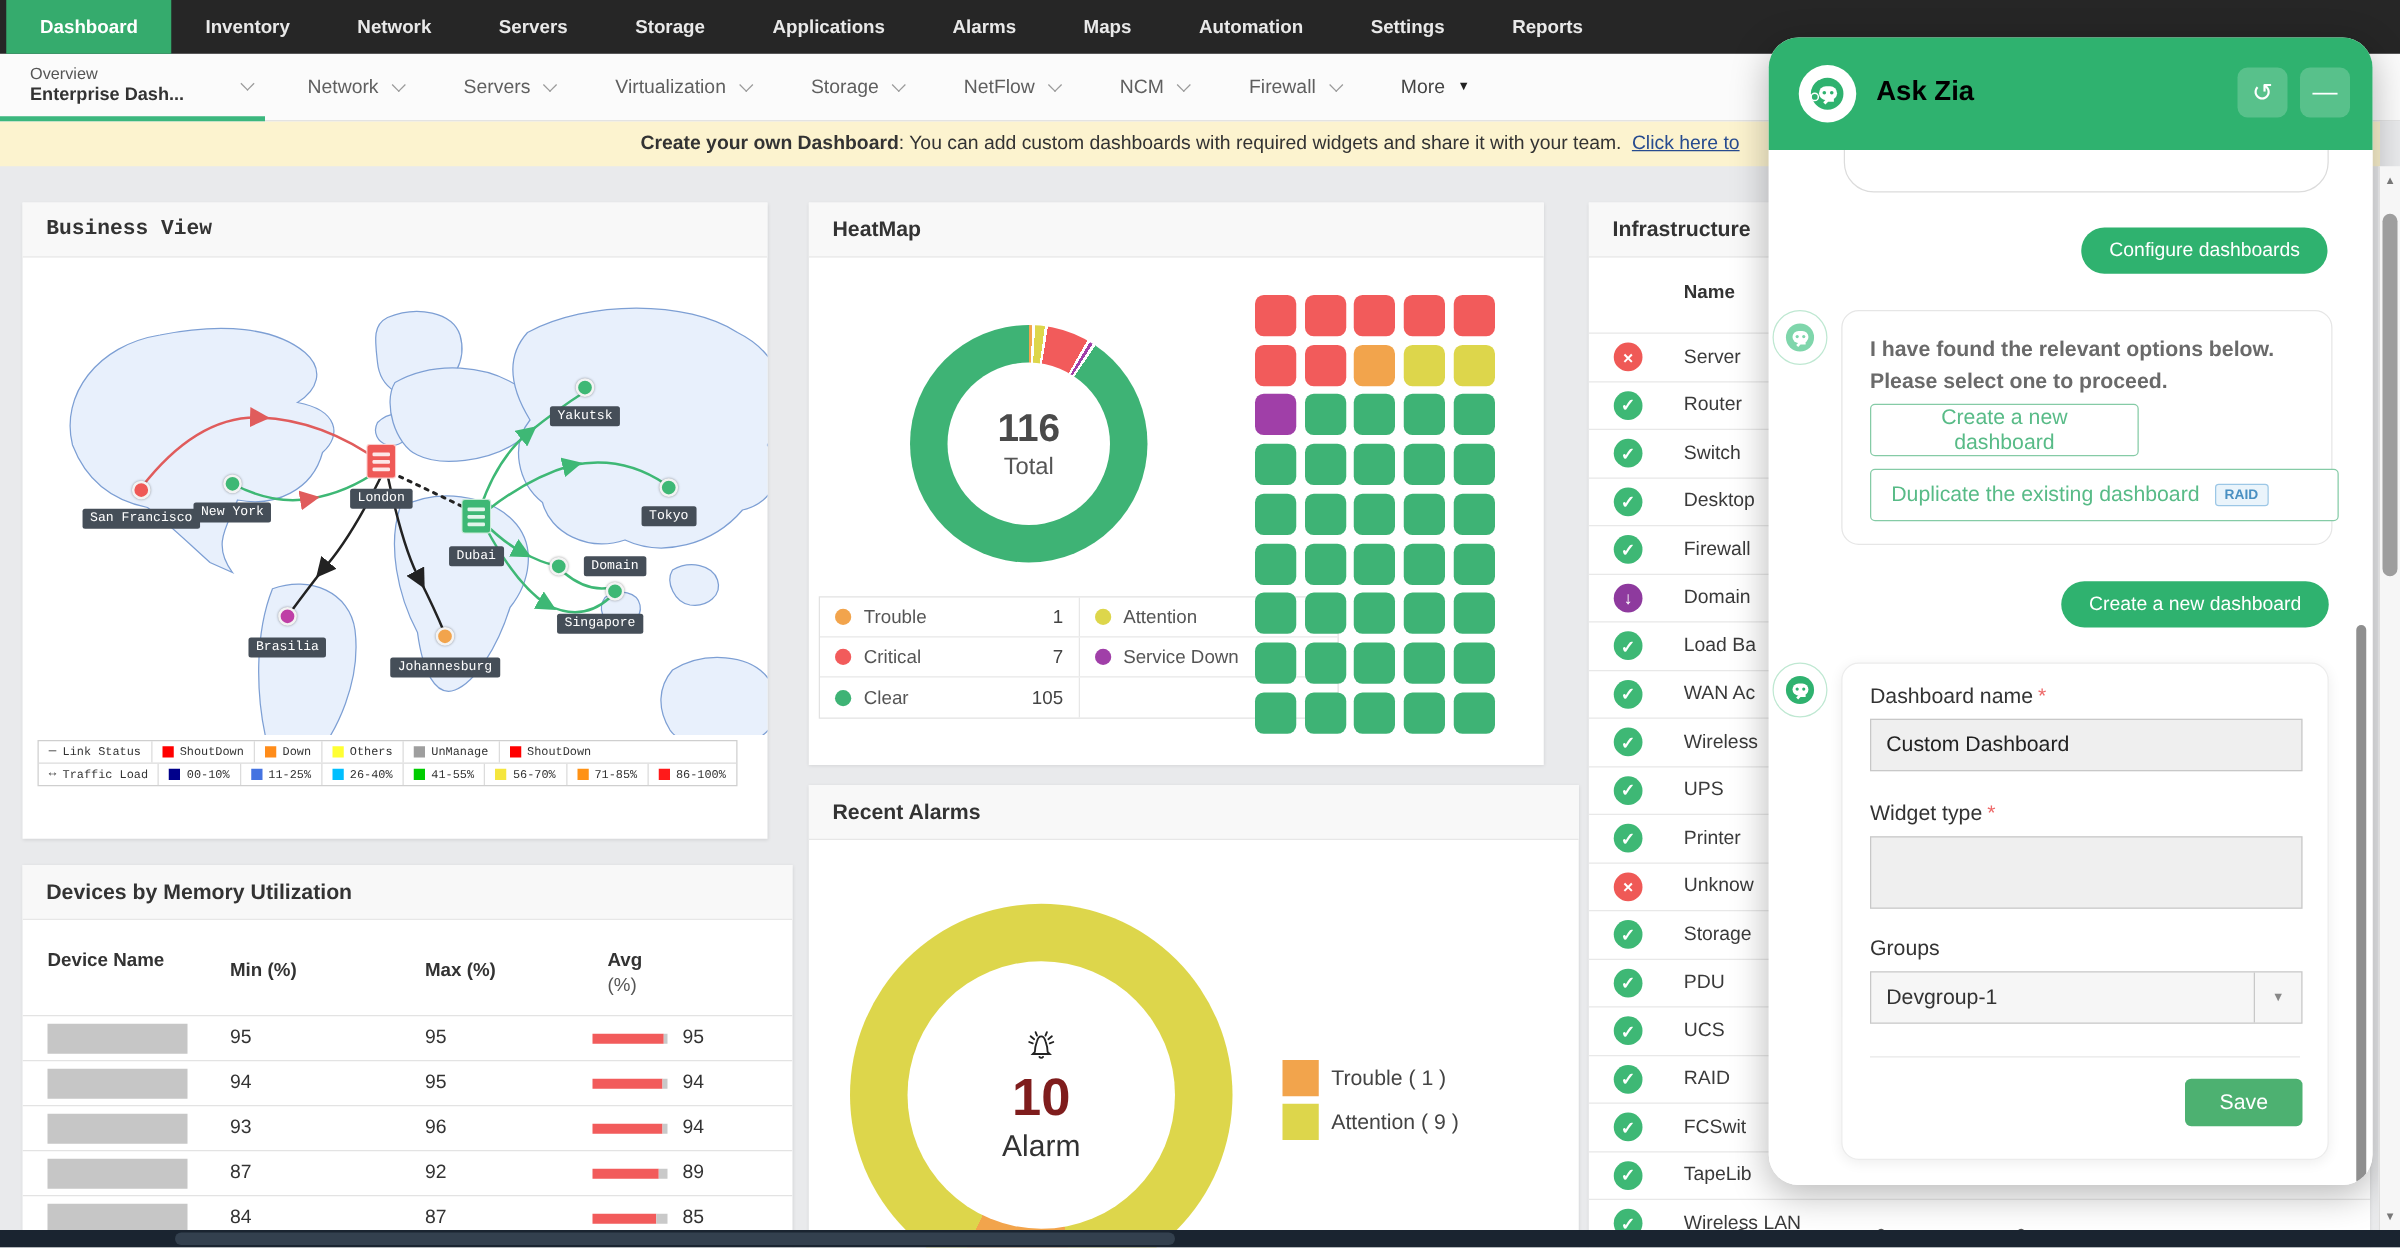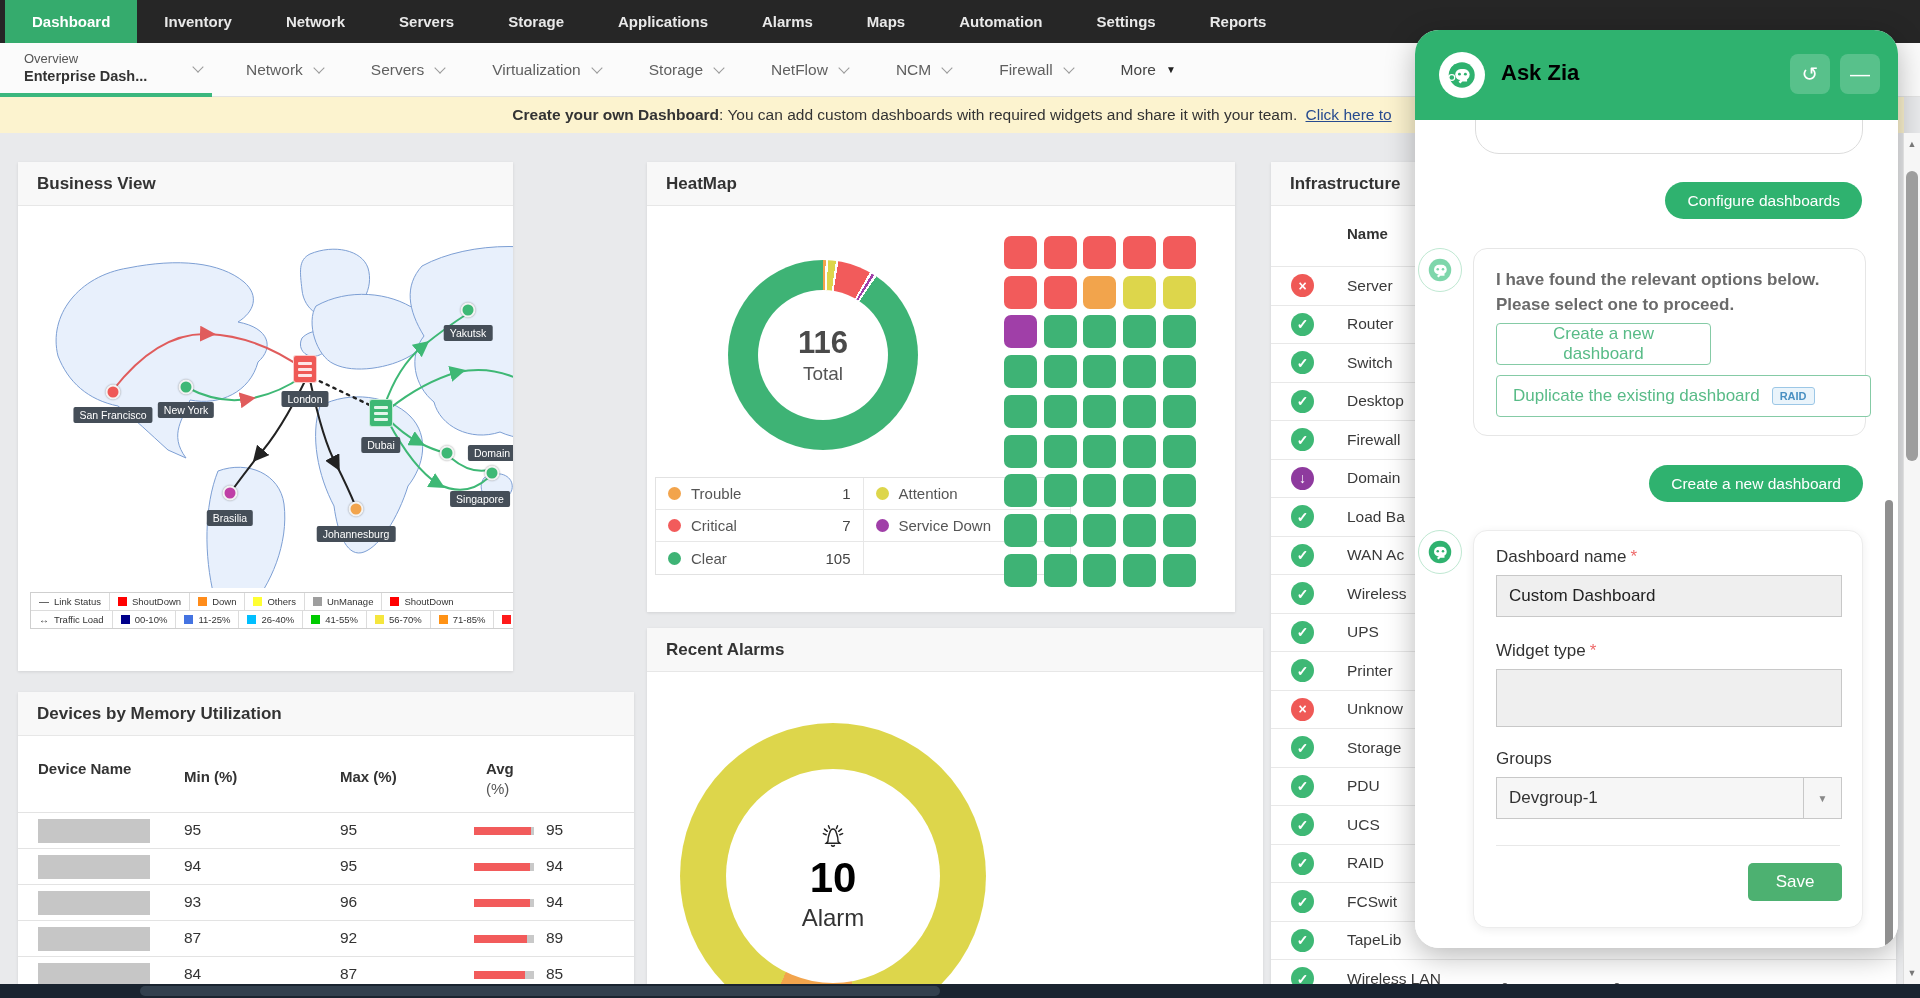--- a/index.html
+++ b/index.html
@@ -75,21 +75,21 @@
   .hm-dot { width:13px; height:13px; border-radius:50%; margin-right:10px; flex:none; }
   .hm-ltext { font-size:15px; color:#555; flex:1; }
   .hm-lval { font-size:15px; color:#444; }
   .hm-grid { position:absolute; left:357px; top:74px; width:200px; height:352px; }
   .hm-sq { position:absolute; width:33px; height:33px; border-radius:7px; cursor:pointer; }
   .hm-scroll { position:absolute; left:593px; top:78px; width:14px; height:332px; }
   .hm-scroll .arr { position:absolute; left:0; width:14px; font-size:10px; color:#6e6e6e; text-align:center; }
   .hm-thumb { position:absolute; left:3px; width:8px; border-radius:4px; background:#9a9a9a; cursor:pointer; }
 
   
-  .ra-center-val { font-size:42px; font-weight:700; color:#000000; }
+  .ra-center-val { font-size:42px; font-weight:700; color:#7f1d1d; }
   .ra-center-lab { font-size:24px; color:#333; margin-top:2px; }
   .ra-legend { position:absolute; left:379px; top:220px; }
   .ra-lrow { display:flex; align-items:center; margin-bottom:6px; }
   .ra-sq { width:29px; height:29px; margin-right:10px; }
   .ra-ltext { font-size:17px; color:#444; }
 
   
   .inf-name-header { position:absolute; left:76px; top:63px; font-size:15px; font-weight:700; color:#333; }
   .inf-rows { position:absolute; left:0; top:104px; width:100%; }
   .inf-row { height:38.5px; border-top:1px solid #e8e8e8; display:flex; align-items:center; cursor:pointer; }
@@ -223,21 +223,21 @@
   </div>
 </div>
 
 <div class="banner">
   <span><b>Create your own Dashboard</b><span>: You can add custom dashboards with required widgets and share it with your team.</span>
     <a>Click here to</a></span>
 </div>
 
 <div class="content">
 
-  <div class="panel" style="left:18px; top:29px; width:495px; height:509px;">
+  <div class="panel" style="left:18px; top:29px; width:596px; height:509px;font-family:Liberation Mono, monospace;">
     <div class="panel-title">Business View</div>
     <div class="map-wrap">
       <svg width="616" height="382" viewBox="0 0 616 382">
         <defs>
           <marker id="aRed" markerWidth="8" markerHeight="8" refX="4" refY="4" orient="auto">
             <path d="M0,0 L8,4 L0,8 z" fill="#e05c5c"></path>
             </marker>
           <marker id="aGreen" markerWidth="8" markerHeight="8" refX="4" refY="4" orient="auto">
             <path d="M0,0 L8,4 L0,8 z" fill="#3eb875"></path>
             </marker>
@@ -544,20 +544,30 @@
               <path d="M -8,-22 L -6,-17"></path>
             <path d="M 17,-8 L 12,-6"></path>
               <path d="M 15,-16 L 10,-12"></path>
               <path d="M 8,-22 L 6,-17"></path>
           </g>
         </svg>
         <div class="ra-center-val">10</div>
         <div class="ra-center-lab">Alarm</div>
       </div>
     </div>
+    <div class="ra-legend" id="ra-legend">
+        <div class="ra-lrow">
+          <span class="ra-sq" style="background: rgb(242, 164, 76);"></span>
+          <span class="ra-ltext">Trouble ( 1 )</span>
+        </div>
+        <div class="ra-lrow">
+          <span class="ra-sq" style="background: rgb(221, 214, 75);"></span>
+          <span class="ra-ltext">Attention ( 9 )</span>
+        </div>
+      </div>
   </div>
 
   <div class="panel" style="left:1271px; top:29px; width:625px; height:836px;">
     <div class="panel-title">Infrastructure</div>
     <div class="inf-name-header">Name</div>
     <div class="inf-rows" id="inf-rows">
         <div class="inf-row">
           <div class="inf-ic" style="background: rgb(239, 89, 86);">×</div>
           <span class="inf-label">Server</span>
         </div>

